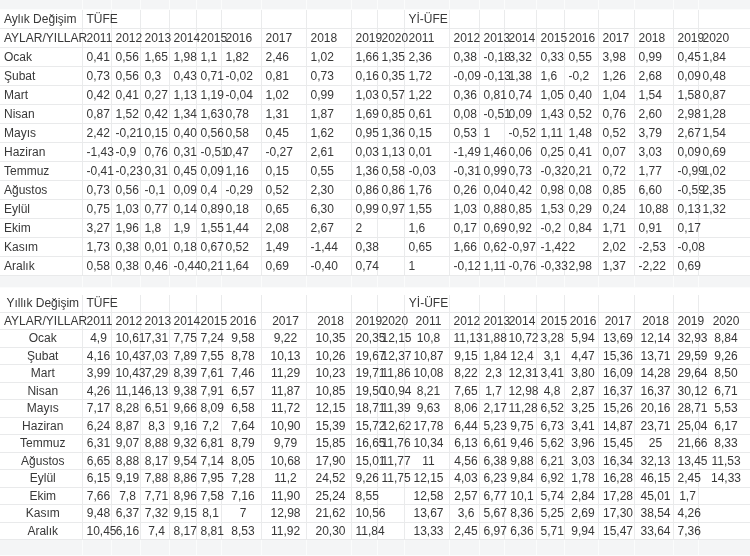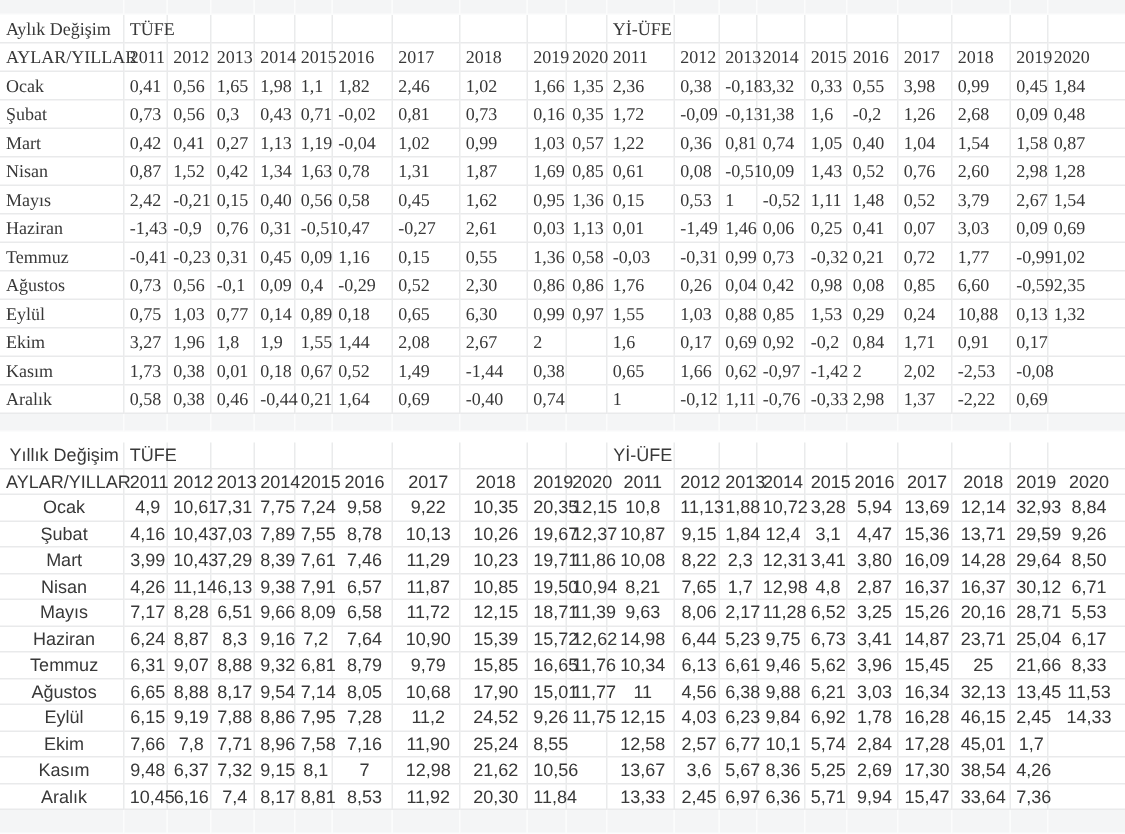--- a/index.html
+++ b/index.html
@@ -30,21 +30,21 @@
   }
   #monthly-table td{height:18px;line-height:18px;}
   #yearly-table td{height:16.5px;line-height:16.5px;}
   table.empty-grid td{
     background:#f4f5f6;
     border-right:1px solid #fbfcfc;
     border-bottom:1px solid #fbfcfc;
     padding:0;
   }
   #empty-top-row{top:0;}    #empty-top-row td{height:9px;}
-  #monthly-table{top:10px;font-family:Liberation Serif, serif;}
+  #monthly-table{top:10px;}
   #empty-mid-row{top:276px;} #empty-mid-row td{height:11px;}
   #yearly-table{top:295px;text-align:center;}
   #empty-bottom-row{top:540px;} #empty-bottom-row td{height:15px;}
 </style>
 </head>
 <body>
 
 <div class="sheet">
   <table class="grid empty-grid" id="empty-top-row">
       <colgroup>
@@ -686,21 +686,21 @@
           <td>6,24</td>
           <td>8,87</td>
           <td>8,3</td>
           <td>9,16</td>
           <td>7,2</td>
           <td>7,64</td>
           <td>10,90</td>
           <td>15,39</td>
           <td>15,72</td>
           <td>12,62</td>
-          <td>14,98</td>
+          <td>17,78</td>
           <td>6,44</td>
           <td>5,23</td>
           <td>9,75</td>
           <td>6,73</td>
           <td>3,41</td>
           <td>14,87</td>
           <td>23,71</td>
           <td>25,04</td>
           <td>6,17</td>
         </tr>

